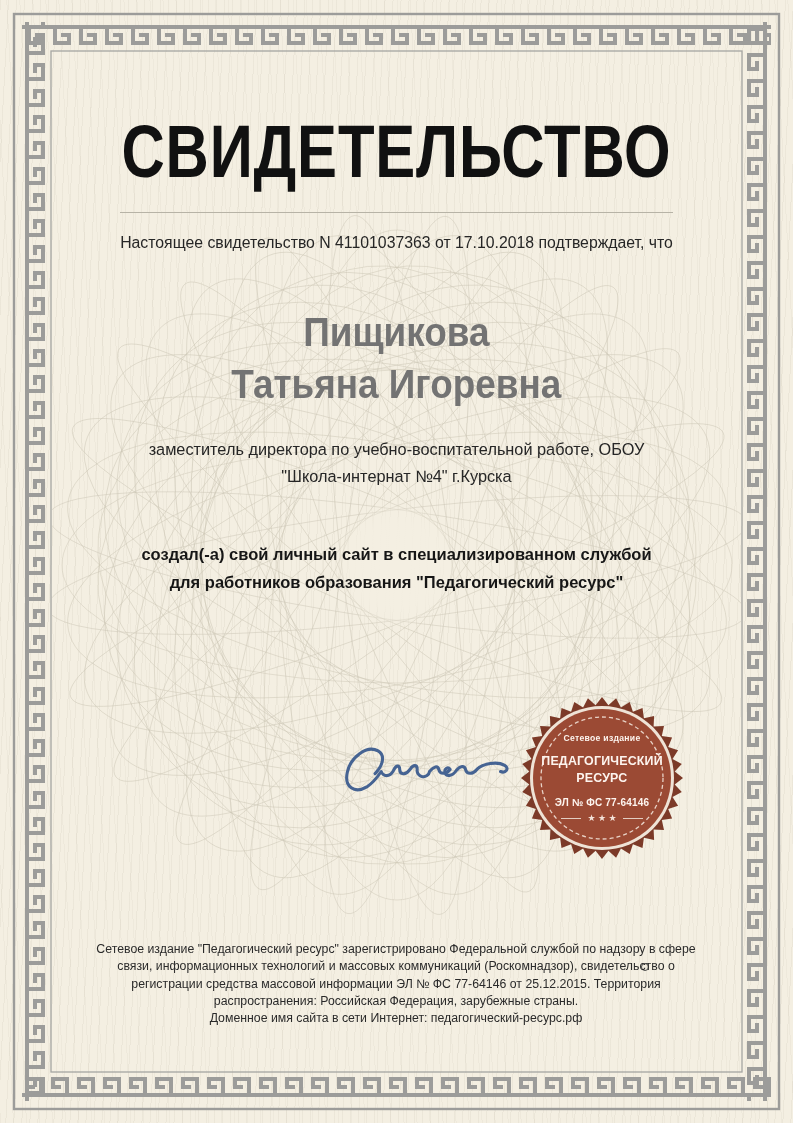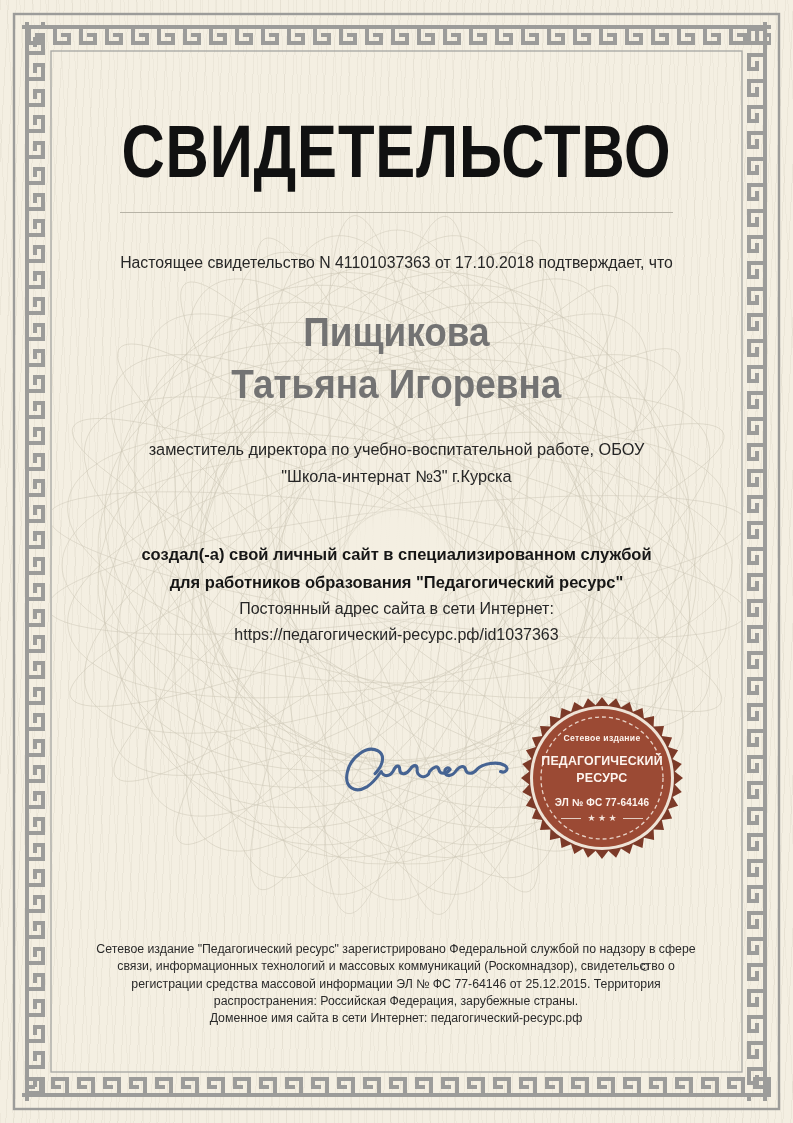--- a/index.html
+++ b/index.html
@@ -21,21 +21,21 @@
   .abs{position:absolute;}
   .center{left:0;right:0;text-align:center;}
   .pre{white-space:pre-line;}
 
   .title-wrap{top:114px;}
   .cert-title{
     display:inline-block;font-size:74px;font-weight:bold;line-height:1.04;
     letter-spacing:1px;transform:scaleX(.81);transform-origin:center;color:#111;
   }
   .divider{top:212px;left:120px;width:553px;border-top:1px solid #b7b3a6;height:0;}
-  .intro{top:234px;font-size:15.8px;color:#262626;margin-top:20px;}
+  .intro{top:234px;font-size:15.8px;color:#262626;}
   .name{top:306px;font-size:41px;font-weight:bold;line-height:52px;color:#737373;}
   .name .inner{display:inline-block;transform:scaleX(.9);transform-origin:center;}
   .position{top:436px;font-size:16.3px;line-height:27px;color:#262626;}
   .statement{top:541px;font-size:16.5px;font-weight:bold;line-height:27.5px;color:#161616;}
   .address{top:596px;font-size:16px;line-height:25.5px;color:#262626;}
 
   .editor{top:744px;left:121px;font-size:15.3px;line-height:18.7px;color:#2e2e2e;text-align:left;}
   .signature-svg{left:338px;top:742px;width:180px;height:58px;}
   .signature-svg path{fill:none;stroke:#3c5c8e;stroke-width:3;stroke-linecap:round;stroke-linejoin:round;opacity:.95;}
 
@@ -145,28 +145,24 @@
     <span class="cert-title">СВИДЕТЕЛЬСТВО</span>
   </div>
   <div class="abs divider"></div>
   <div class="abs center intro">Настоящее свидетельство N 41101037363 от 17.10.2018 подтверждает, что</div>
 
   <div class="abs center name">
     <span class="inner pre">Пищикова
 Татьяна Игоревна</span>
   </div>
   <div class="abs center position pre">заместитель директора по учебно-воспитательной работе, ОБОУ
-"Школа-интернат №3" г.Курска</div>
+"Школа-интернат №4" г.Курска</div>
 
   <div class="abs center statement pre">создал(-а) свой личный сайт в специализированном службой
 для работников образования "Педагогический ресурс"</div>
-  <div class="abs center address">
-    <div>Постоянный адрес сайта в сети Интернет:</div>
-    <div>https://педагогический-ресурс.рф/id1037363</div>
-  </div>
 
   <svg class="abs signature-svg" viewBox="0 0 175 55" xmlns="http://www.w3.org/2000/svg">
     <path d="M36,30 C44,22 46,12 39,8 C28,2 12,14 9,29 C6,43 16,50 28,43
              C34,39 38,34 42,28 C44,33 50,34 54,27 C56,22 60,21 60,26
              C60,31 66,32 70,26 C73,21 77,21 77,26 A6,6 0 1 0 89,28
              C93,23 97,22 98,26 C99,31 105,31 109,26 C107,23 103,25 104,29
              C105,33 111,33 115,27 C119,22 123,22 124,26 C125,31 131,31 135,26
              C141,20 155,18 162,22 C167,25 163,30 158,28"></path>
   </svg>
 

